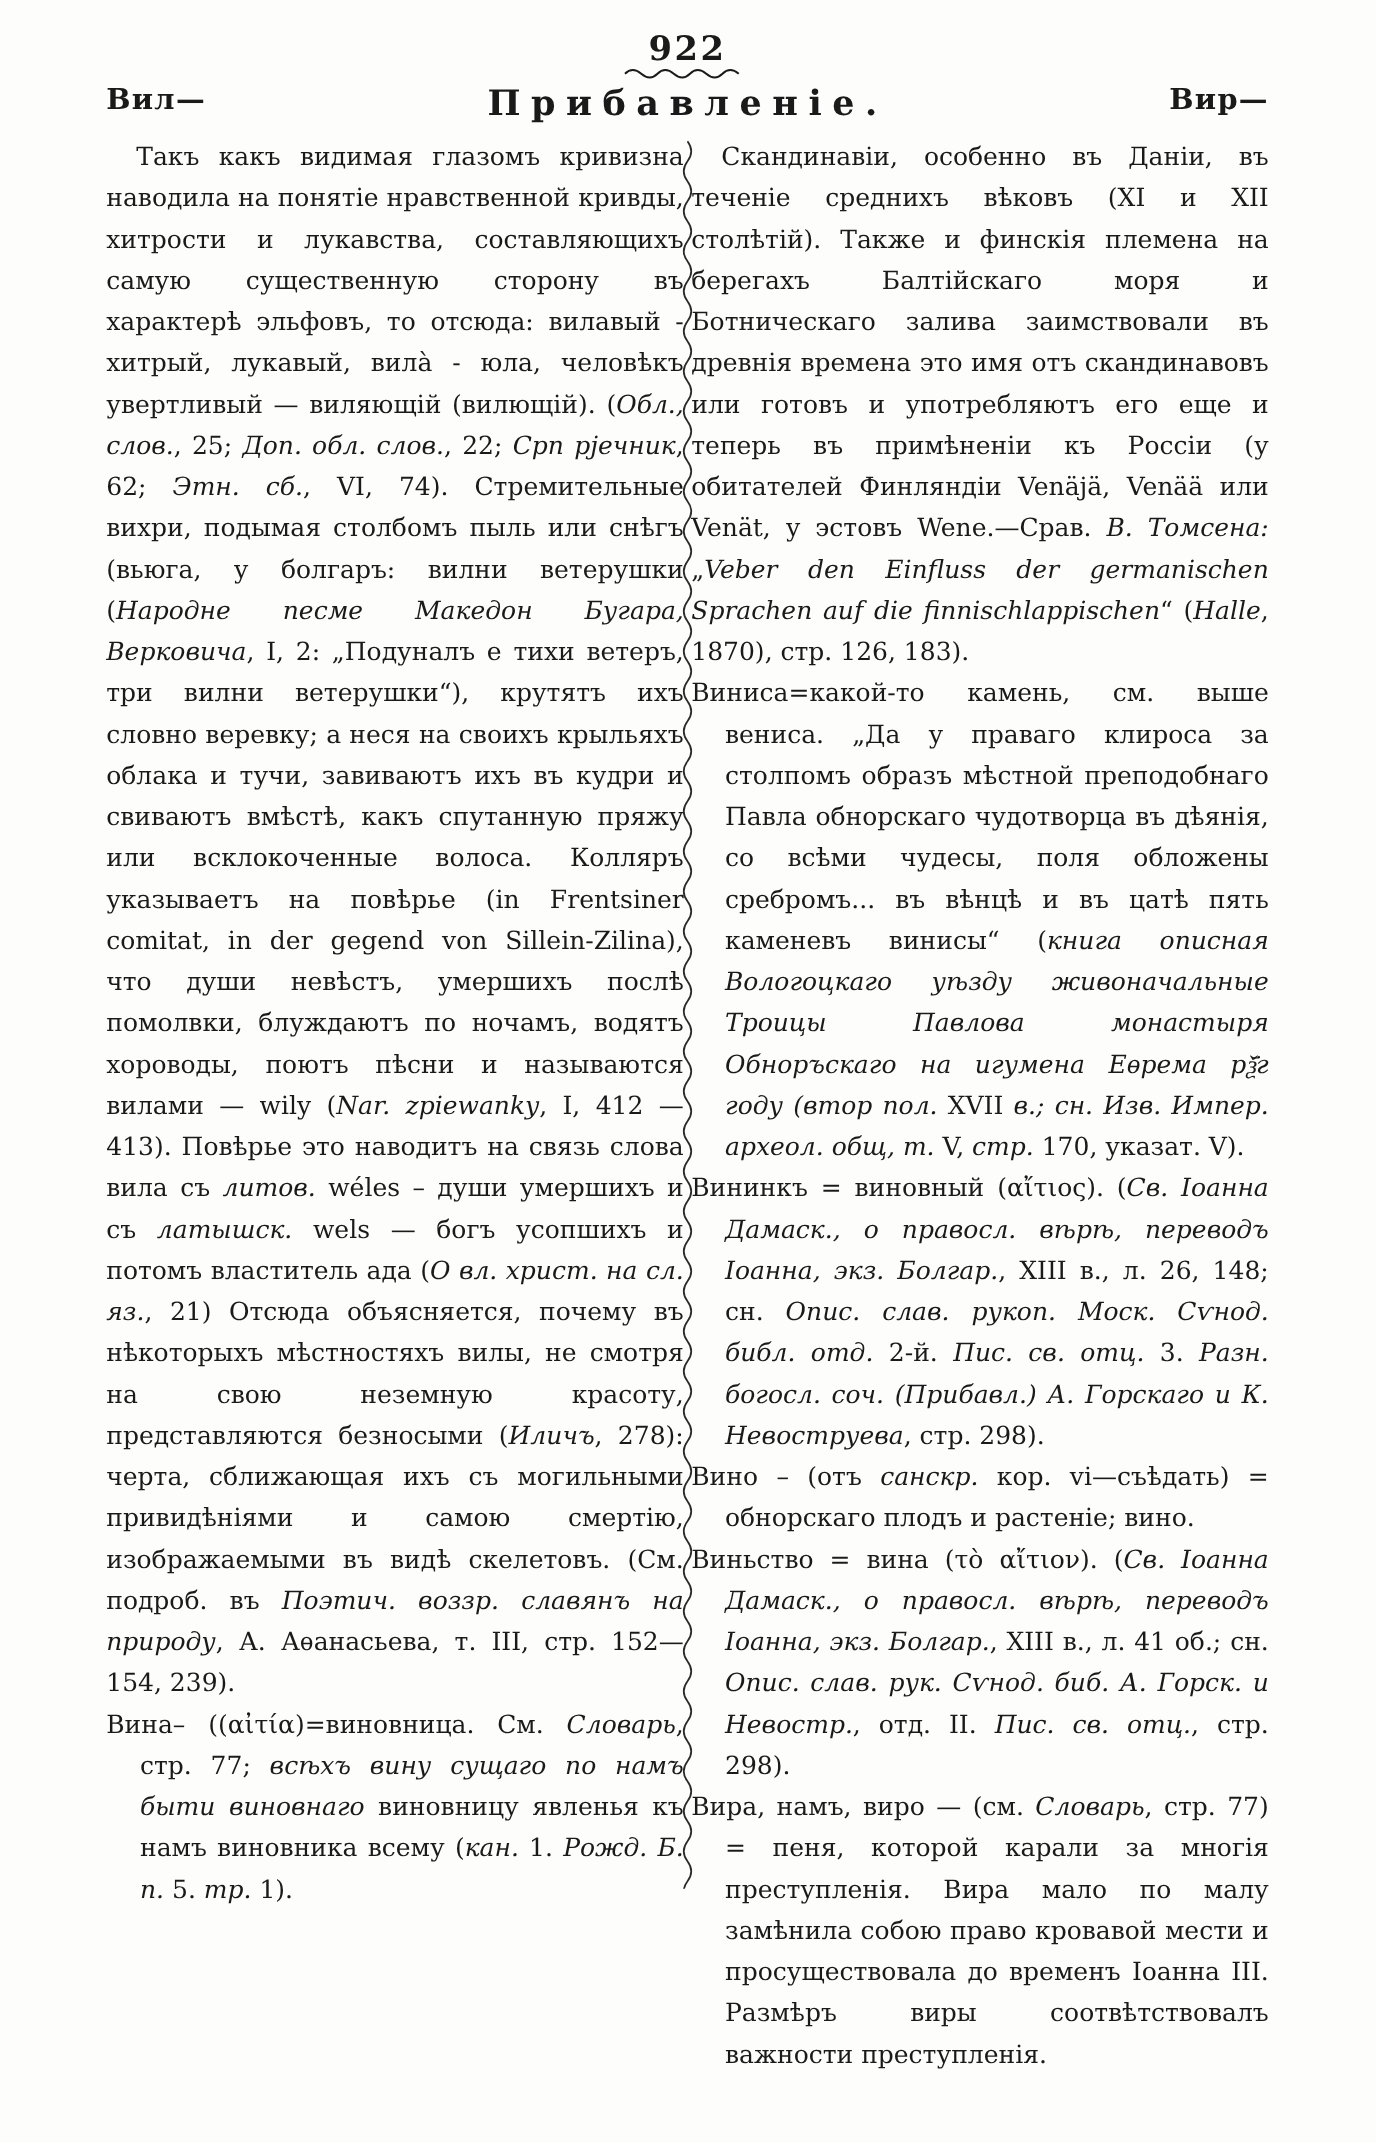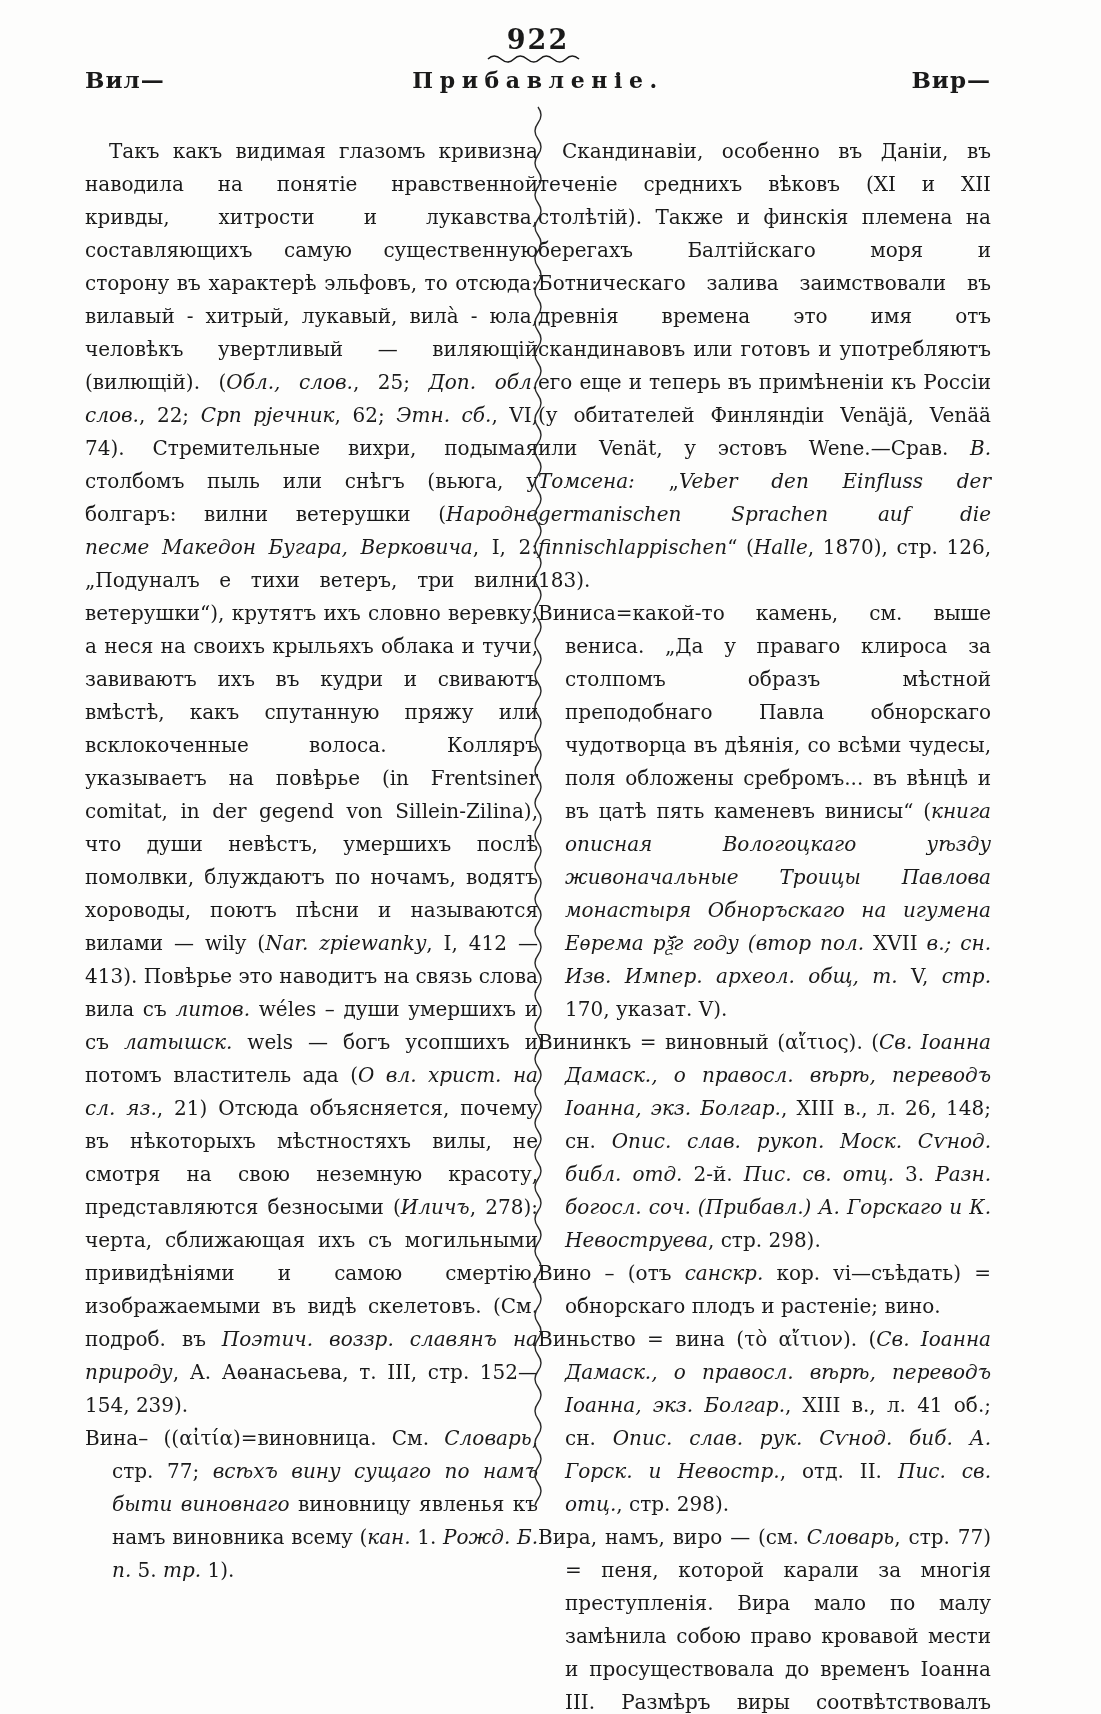--- a/index.html
+++ b/index.html
@@ -2,34 +2,34 @@
 <html><head>
 <meta charset="utf-8">
 <style>
   html,body{margin:0;padding:0;}
   body{
     width:1101px;height:1714px;
     background:#fdfdfc;color:#1a1a1a;
     font-family:"DejaVu Serif","Liberation Serif",serif;
     overflow:hidden;
   }
-  .page{position:relative;width:1101px;height:1474px;box-sizing:border-box;padding:26px 110px 0 85px;}
+  .page{position:relative;width:1101px;height:1474px;box-sizing:border-box;padding:26px 86px 0 85px;}
   .page-number-wrap{text-align:center;line-height:1;}
   .page-number{font-size:27px;font-weight:bold;letter-spacing:2px;}
   .pn-squiggle{display:block;margin:1px auto 0 auto;}
   .running-head{
-    display:flex;justify-content:space-between;align-items:flex-end;
+    display:flex;justify-content:space-between;align-items:flex-start;
     margin-top:2px;font-size:23px;
   }
   .rh-side{font-weight:bold;letter-spacing:1px;}
-  .rh-center{font-weight:bold;letter-spacing:0.30em;font-size:22px;}
+  .rh-center{font-weight:bold;letter-spacing:0.30em;font-size:28px;}
   .columns{position:relative;display:flex;justify-content:space-between;margin-top:10px;}
   .col{width:462px;font-size:20px;line-height:33px;text-align:justify;}
   .col p{margin:0;}
-  p.cont{text-indent:24px;margin-top:32px;}
+  p.cont{text-indent:24px;}
   p.entry{padding-left:27px;text-indent:-27px;}
   .hw{font-weight:normal;}
   .it{font-style:italic;}
   .divider{position:absolute;left:50%;top:2px;transform:translateX(-50%);}
 </style>
 </head>
 <body>
 
 <div class="page">
 

